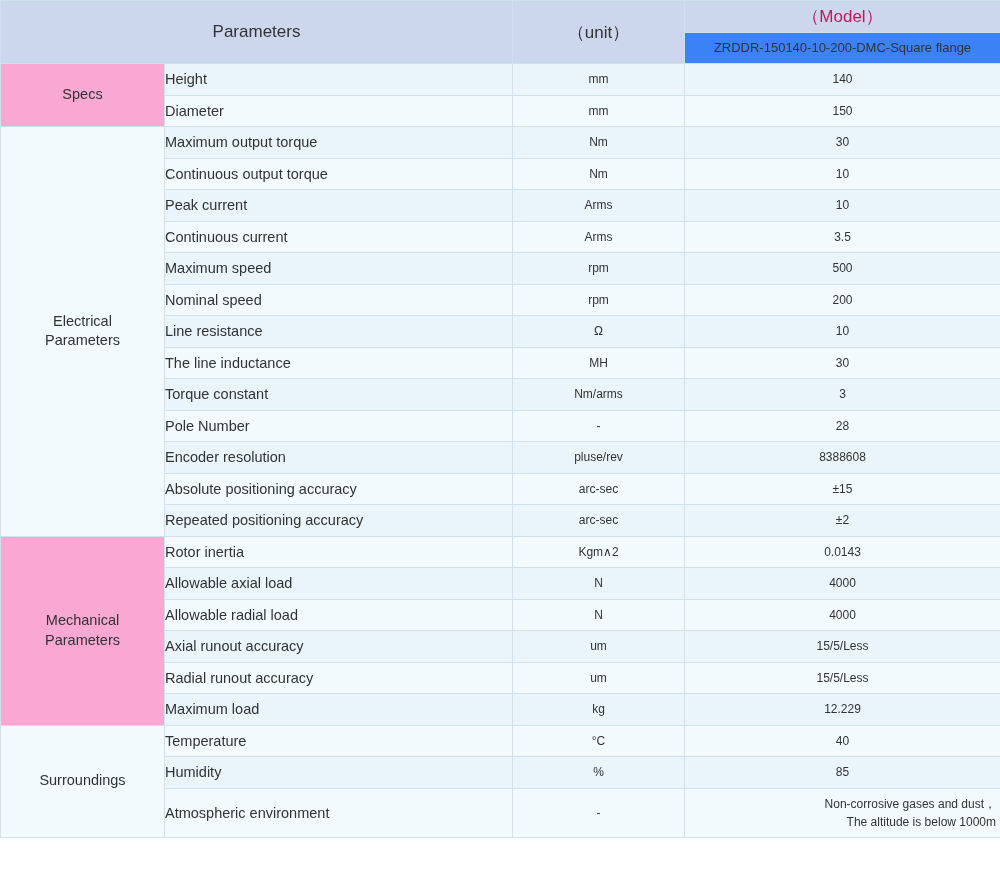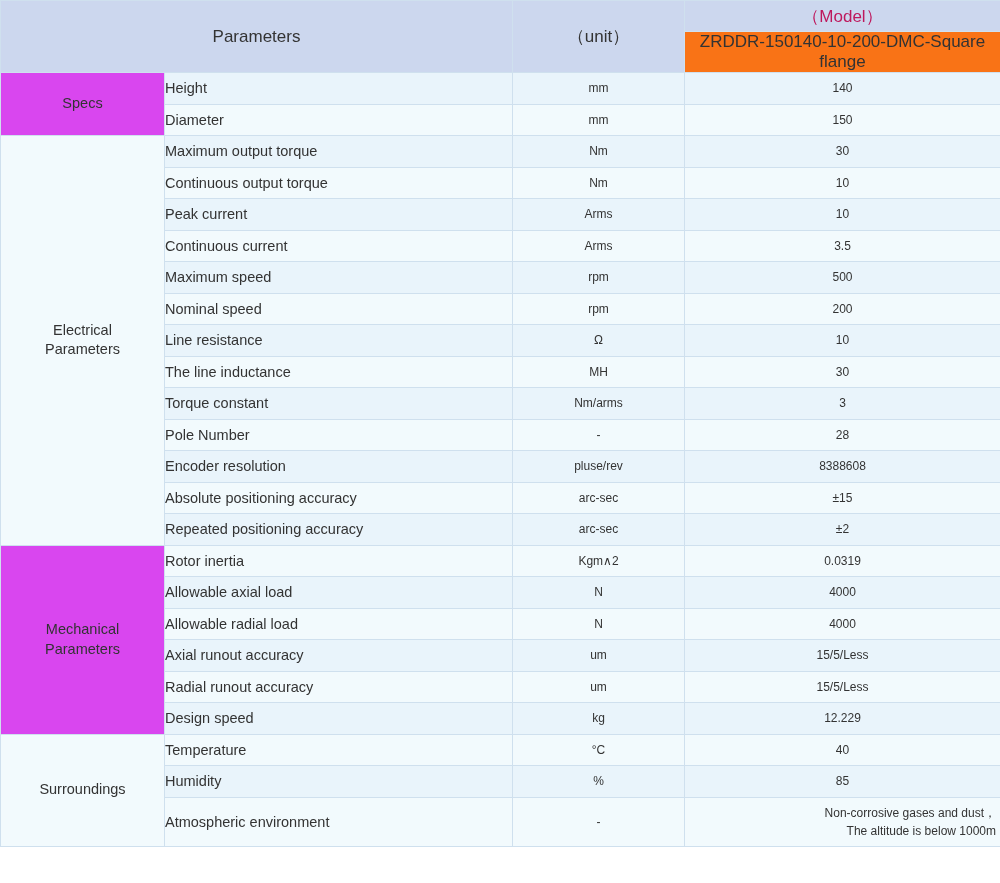--- a/index.html
+++ b/index.html
@@ -48,31 +48,31 @@
   .hdr-model-top {
     background: #ccd7ee;
     text-align: center;
     font-weight: normal;
     color: #be185d;
     font-size: 17px;
     height: 30px;
     border-bottom: 1px solid #b9c7e3;
   }
   .hdr-model-bot {
-    background: #f97316;
+    background: #3b82f6;
     text-align: center;
     font-weight: normal;
     color: #333;
-    font-size: 17px;
+    font-size: 13px;
     height: 30px;
   }
   
   td.group {
     text-align: center;
-    background: #d946ef;
+    background: #f9a8d4;
     font-size: 14.5px;
     color: #333;
     line-height: 1.35;
     padding: 4px 2px;
   }
   td.group.alt { background: #f2fafd; }
 
   
   td.param {
     padding-left: 28px;
@@ -198,21 +198,21 @@
         <tr class="row-a">
           <td class="param">Repeated positioning accuracy</td>
           <td class="unit">arc-sec</td>
           <td class="value">±2</td>
         </tr>
         <tr class="row-b">
           <td class="group" rowspan="6" style="white-space: pre-line;">Mechanical
 Parameters</td>
           <td class="param">Rotor inertia</td>
           <td class="unit">Kgm∧2</td>
-          <td class="value">0.0319</td>
+          <td class="value">0.0143</td>
         </tr>
         <tr class="row-a">
           <td class="param">Allowable axial load</td>
           <td class="unit">N</td>
           <td class="value">4000</td>
         </tr>
         <tr class="row-b">
           <td class="param">Allowable radial load</td>
           <td class="unit">N</td>
           <td class="value">4000</td>
@@ -221,21 +221,21 @@
           <td class="param">Axial runout accuracy</td>
           <td class="unit">um</td>
           <td class="value">15/5/Less</td>
         </tr>
         <tr class="row-b">
           <td class="param">Radial runout accuracy</td>
           <td class="unit">um</td>
           <td class="value">15/5/Less</td>
         </tr>
         <tr class="row-a">
-          <td class="param">Design speed</td>
+          <td class="param">Maximum load</td>
           <td class="unit">kg</td>
           <td class="value">12.229</td>
         </tr>
         <tr class="row-b">
           <td class="group alt" rowspan="3" style="white-space: pre-line;">Surroundings</td>
           <td class="param">Temperature</td>
           <td class="unit">°C</td>
           <td class="value">40</td>
         </tr>
         <tr class="row-a">

